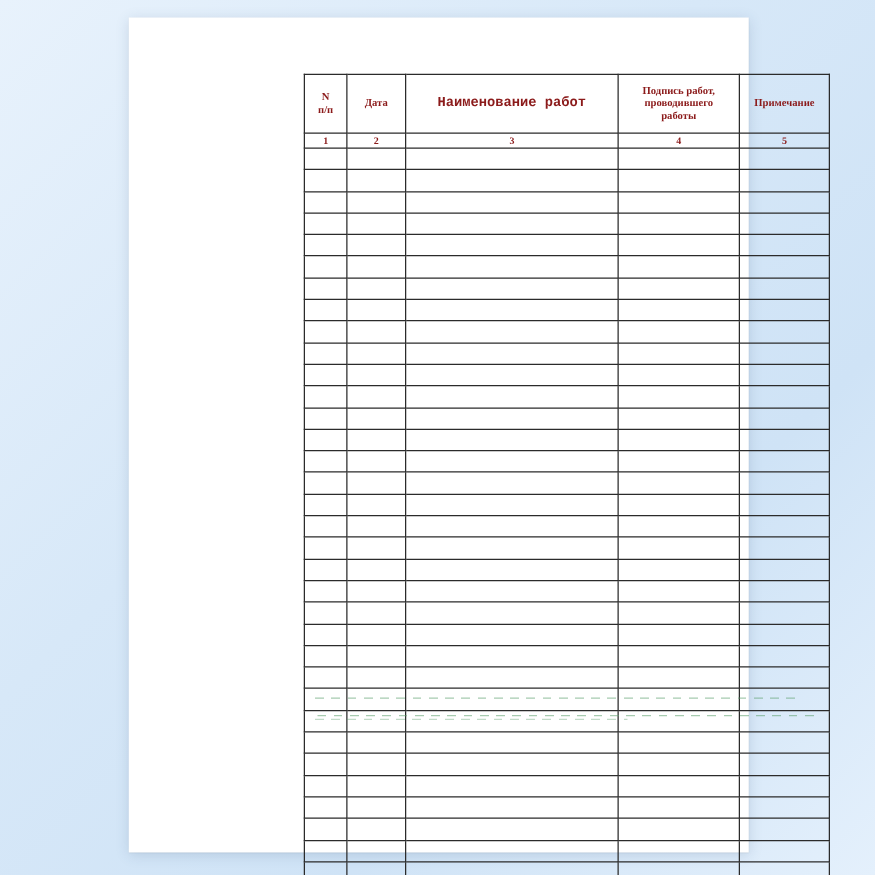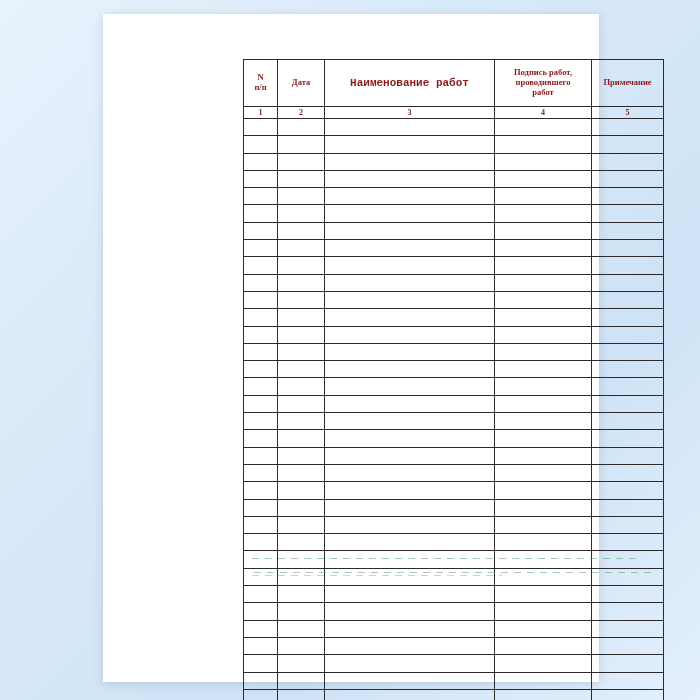--- a/index.html
+++ b/index.html
@@ -121,21 +121,21 @@
             </th>
             <th class="col-date">
               <span class="header-line">Дата</span>
             </th>
             <th class="col-name">
               <span class="header-line">Наименование работ</span>
             </th>
             <th class="col-signer">
               <span class="header-line">Подпись работ,</span>
               <span class="header-line">проводившего</span>
-              <span class="header-line">работ</span>
+              <span class="header-line">работы</span>
             </th>
             <th class="col-note">
               <span class="header-line">Примечание</span>
             </th>
           </tr>
           <tr class="numrow">
             <td>1</td>
             <td>2</td>
             <td>3</td>
             <td>4</td>

